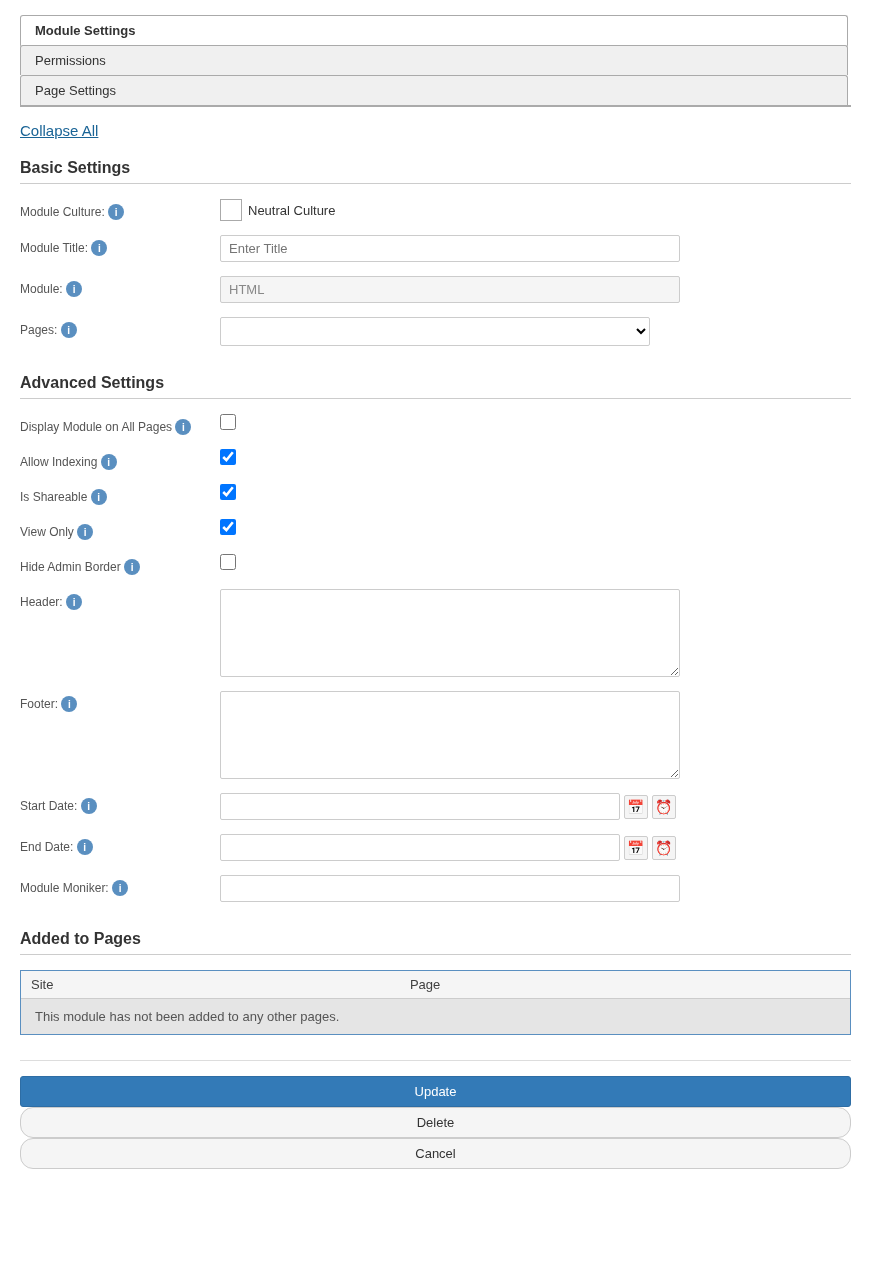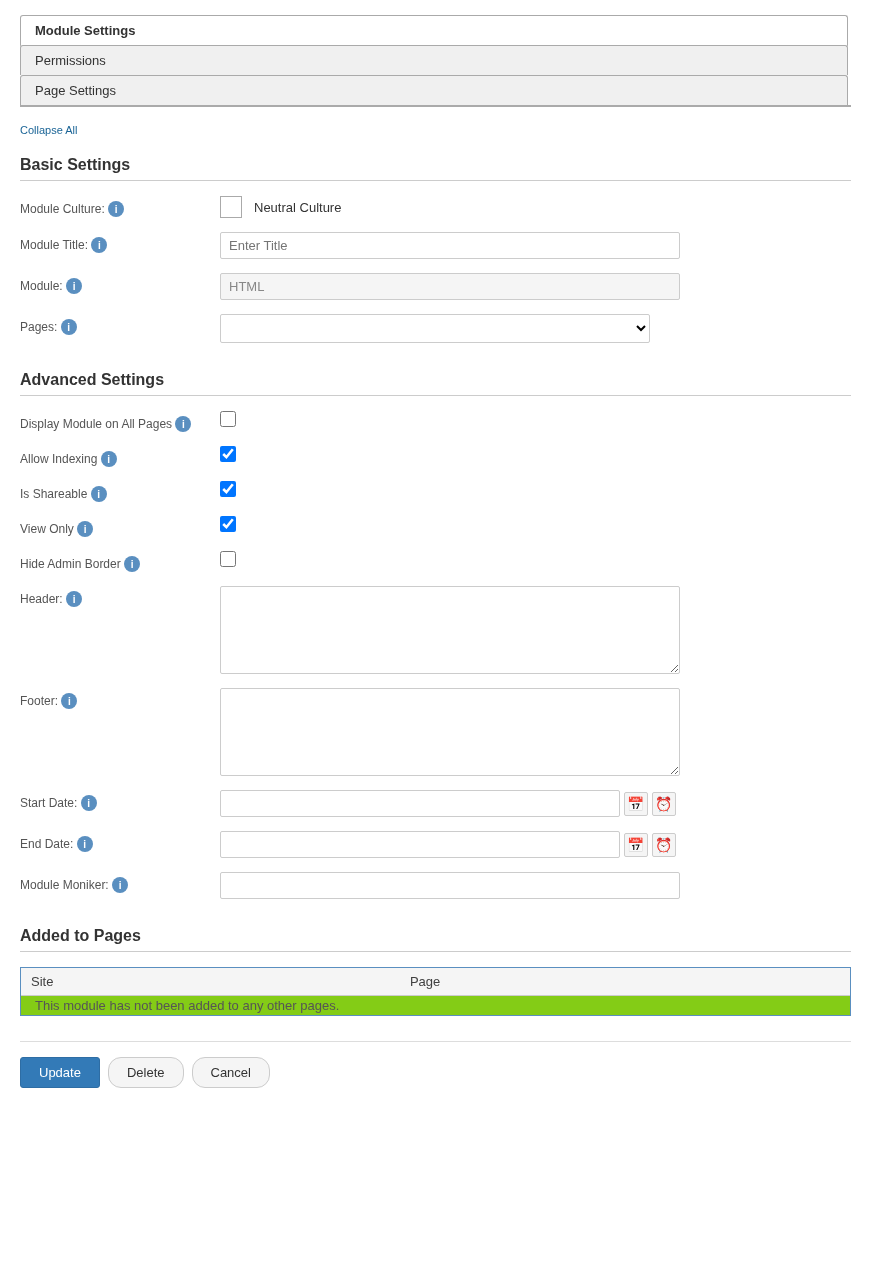--- a/index.html
+++ b/index.html
@@ -33,22 +33,23 @@
     }
     .tab.active {
       background: #fff;
       border-bottom: 2px solid #fff;
       font-weight: bold;
       margin-bottom: -2px;
     }
     
     .collapse-all {
       color: #1a6496;
-      cursor: pointer;
-      font-size: 11px;
+      text-decoration: underline;
+      cursor: pointer;
+      font-size: 15px;
       margin-bottom: 12px;
       display: inline-block;
     }
     
     .section-header {
       font-size: 16px;
       font-weight: bold;
       color: #333;
       padding: 8px 0 6px 0;
       border-bottom: 1px solid #ccc;
@@ -69,21 +70,20 @@
       padding-right: 8px;
       padding-top: 5px;
       font-size: 12px;
       color: #555;
       flex-shrink: 0;
     }
     .form-control-wrap {
       flex: 1;
       display: flex;
       align-items: center;
-      gap: 6px;
     }
     .info-icon {
       display: inline-flex;
       align-items: center;
       justify-content: center;
       width: 16px;
       height: 16px;
       background: #5a8fc0;
       border-radius: 50%;
       color: #fff;
@@ -175,33 +175,33 @@
     .pages-table th {
       background: #f5f5f5;
       border-bottom: 1px solid #ccc;
       padding: 6px 10px;
       text-align: left;
       font-size: 13px;
       color: #404040;
       font-weight: normal;
     }
     .no-pages-msg {
-      background: #84cc16;
-      padding: 2px 14px;
+      background: #e5e5e5;
+      padding: 10px 14px;
       font-size: 13px;
       color: #555;
       border-top: none;
     }
     
     .button-row {
       display: flex;
-      gap: 8px;
       padding: 15px 0 10px 0;
       border-top: 1px solid #ddd;
       margin-top: 10px;
+      flex-direction: column;
     }
     .btn-update {
       background: #337ab7;
       color: #fff;
       border: 1px solid #2e6da4;
       padding: 7px 18px;
       font-size: 13px;
       cursor: pointer;
       border-radius: 3px;
     }

